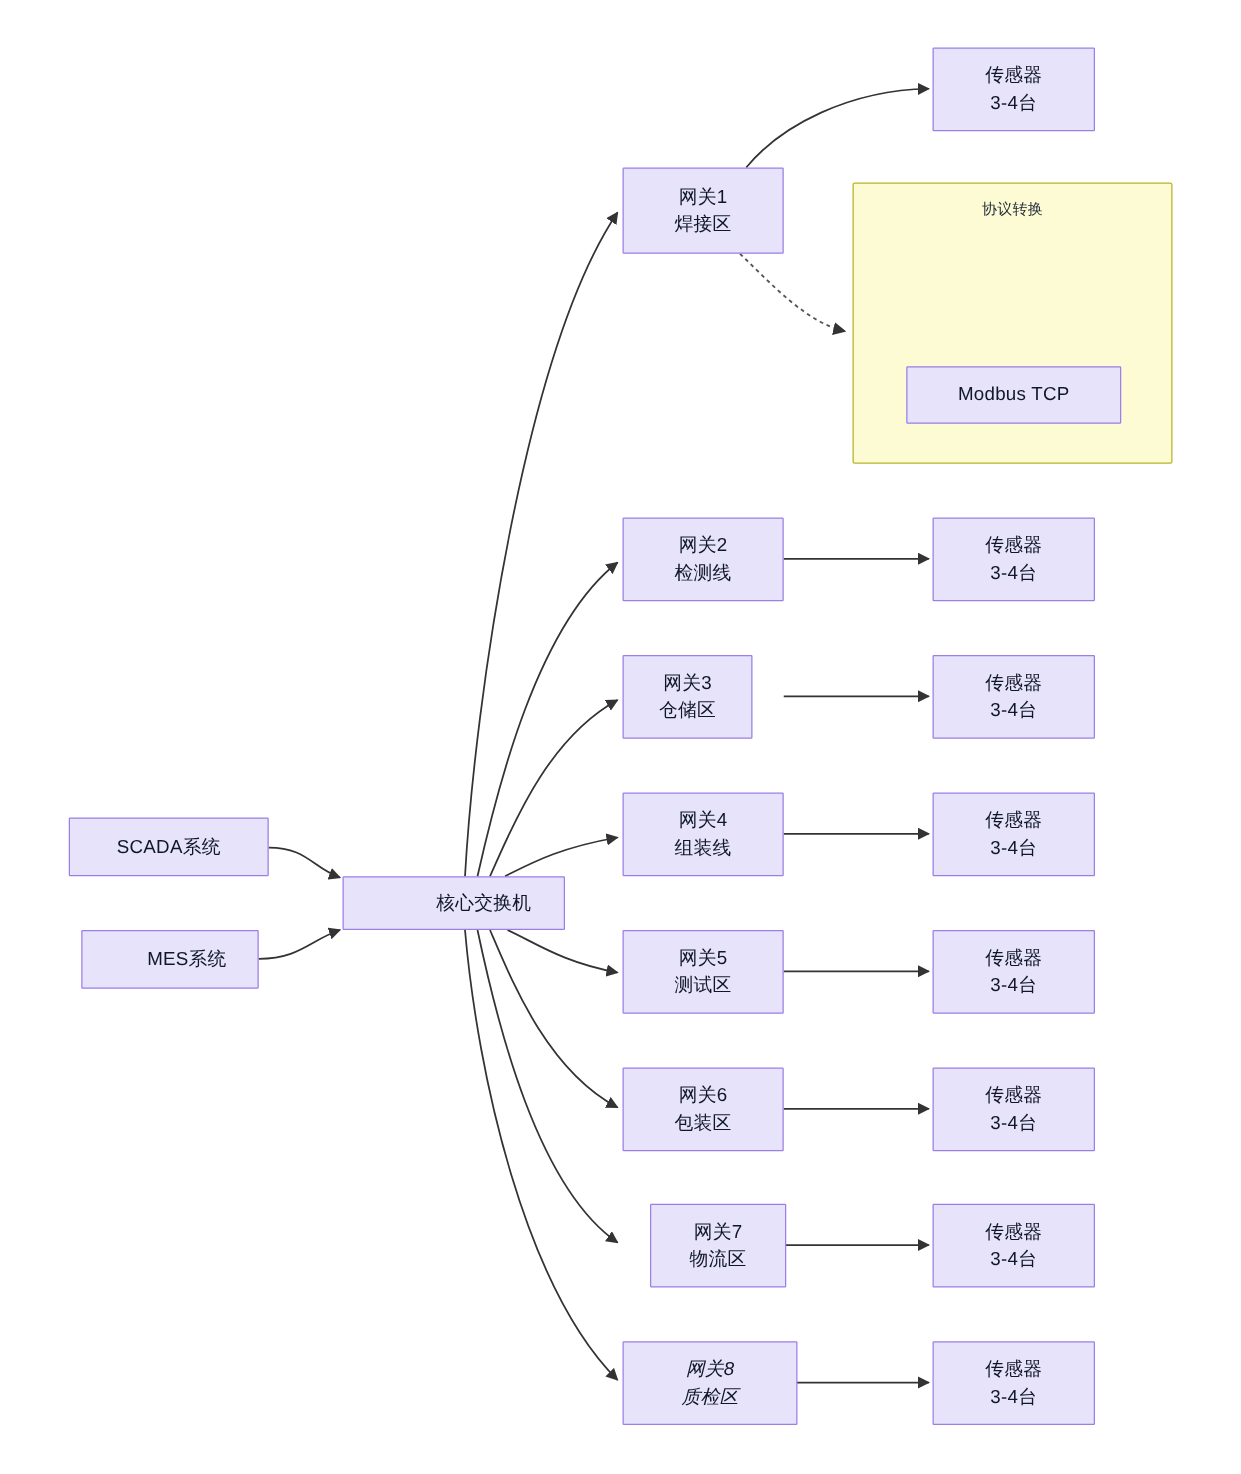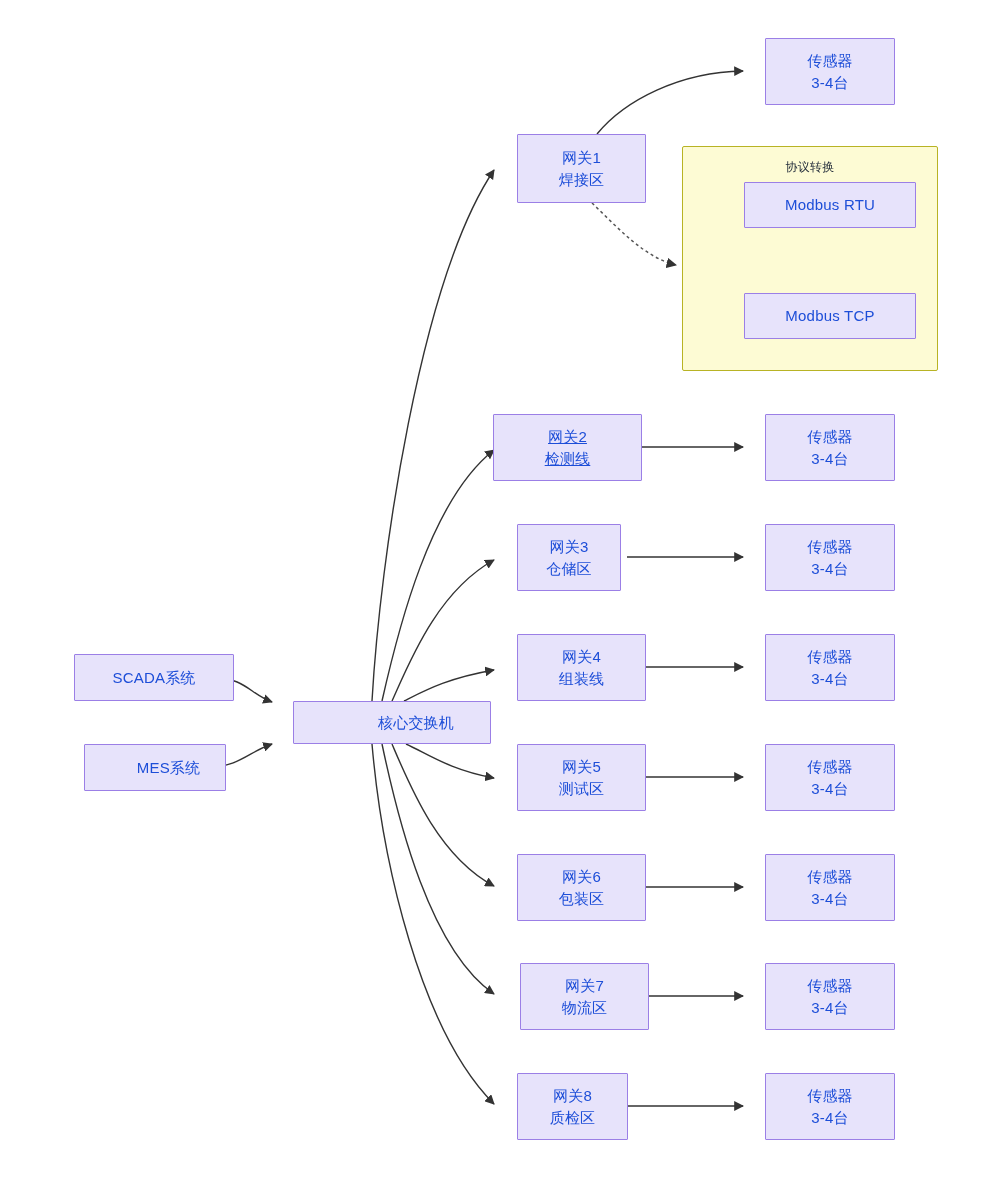--- a/index.html
+++ b/index.html
@@ -28,27 +28,26 @@
   .node {
     position: absolute;
     box-sizing: border-box;
     background: #e7e3fb;
     border: 1.2px solid #9b7fe6;
     border-radius: 1px;
     display: flex;
     flex-direction: column;
     align-items: center;
     justify-content: center;
-    color: #1d4ed8;
+    color: #0f172a;
     font-size: 15px;
     line-height: 1.42;
     text-align: center;
     letter-spacing: 0.2px;
     white-space: pre;
-    margin-left: 19px;
   }
   .node .l2 { display: block; }
   .cluster {
     position: absolute;
     box-sizing: border-box;
     background: #fdfbd4;
     border: 1.1px solid #b8b324;
     border-radius: 2px;
   }
   .cluster-title {
@@ -96,67 +95,64 @@
 
     <path d="M 592,203 C 618,228 645,258 676,265" fill="none" stroke="#555555" stroke-width="1.5" stroke-dasharray="3,3" marker-end="url(#arrow)"></path>
 
     <path d="M 811,228 L 811,288" fill="none" stroke="#333333" stroke-width="1.6" marker-end="url(#arrow)"></path>
   </svg>
 
   <div class="cluster" style="left:682px; top:146px; width:256px; height:225px;">
     <div class="cluster-title" style="top:12px;">协议转换</div>
   </div>
 
-  <div class="node" style="left:725px; top:182px; width:172px; height:46px;">
-    <span>Modbus RTU</span>
-  </div>
   <div class="node" style="left:725px; top:293px; width:172px; height:46px;">
     <span>Modbus TCP</span>
   </div>
 
   <div class="node" style="left:55px; top:654px; width:160px; height:47px;">
     <span>SCADA系统</span>
   </div>
   <div class="node" style="left:65px; top:744px; width:142px; height:47px;padding-left:27px;">
     <span>MES系统</span>
   </div>
 
-  <div class="node" style="left:274px; top:701px; width:198px; height:43px;padding-left:48px;">
+  <div class="node" style="left:274px; top:701px; width:178px; height:43px;padding-left:48px;">
     <span>核心交换机</span>
   </div>
 
   <div class="node" style="left:498px; top:134px; width:129px; height:69px;">
     <span>网关1</span>
     <span class="l2">焊接区</span>
   </div>
-  <div class="node" style="left:474px; top:414px; width:149px; height:67px;text-decoration:underline;">
+  <div class="node" style="left:498px; top:414px; width:129px; height:67px;">
     <span>网关2</span>
     <span class="l2">检测线</span>
   </div>
   <div class="node" style="left:498px; top:524px; width:104px; height:67px;">
     <span>网关3</span>
     <span class="l2">仓储区</span>
   </div>
   <div class="node" style="left:498px; top:634px; width:129px; height:67px;">
     <span>网关4</span>
     <span class="l2">组装线</span>
   </div>
   <div class="node" style="left:498px; top:744px; width:129px; height:67px;">
     <span>网关5</span>
     <span class="l2">测试区</span>
   </div>
   <div class="node" style="left:498px; top:854px; width:129px; height:67px;text-align:center;">
     <span>网关6</span>
     <span class="l2">包装区</span>
   </div>
-  <div class="node" style="left:501px; top:963px; width:129px; height:67px;">
+  <div class="node" style="left:520px; top:963px; width:109px; height:67px;">
     <span>网关7</span>
     <span class="l2">物流区</span>
   </div>
-  <div class="node" style="left:498px; top:1073px; width:111px; height:67px;">
+  <div class="node" style="left:498px; top:1073px; width:140px; height:67px;font-style:italic;">
     <span>网关8</span>
     <span class="l2">质检区</span>
   </div>
 
   <div class="node" style="left:746px; top:38px; width:130px; height:67px;">
     <span>传感器</span>
     <span class="l2">3-4台</span>
   </div>
   <div class="node" style="left:746px; top:414px; width:130px; height:67px;">
     <span>传感器</span>

